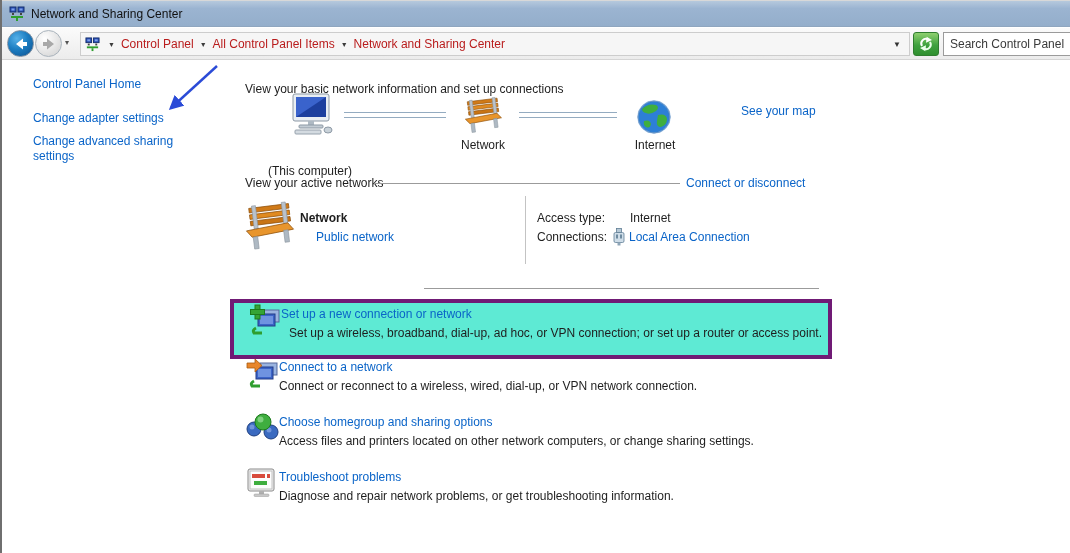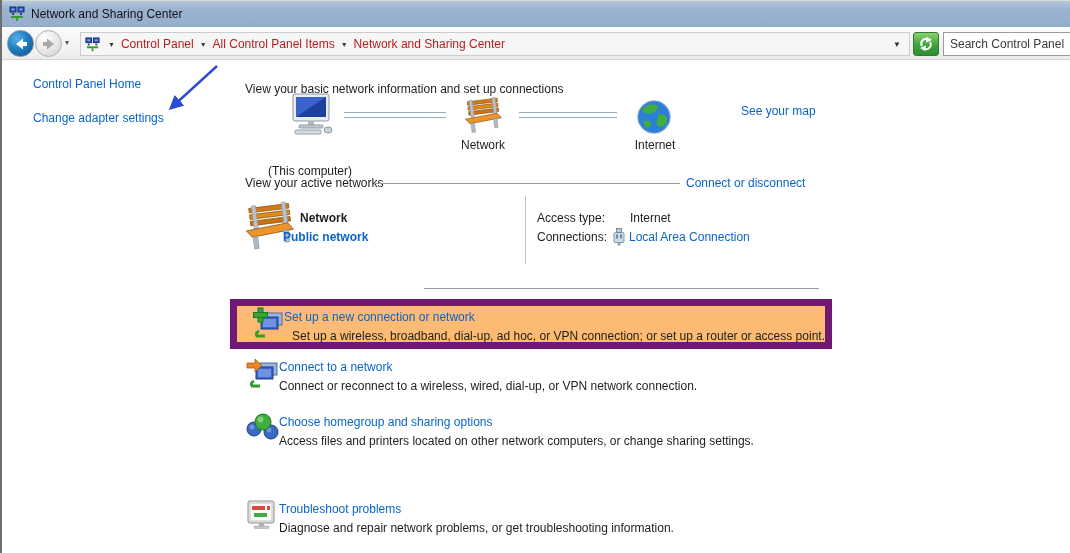--- a/index.html
+++ b/index.html
@@ -44,21 +44,21 @@
 
   
   .abs { position:absolute; }
   .h-rule { position:absolute; height:1px; background:#9b9b9b; }
   .dbl-line { position:absolute; height:6px; border-top:1px solid #94abc0; border-bottom:1px solid #94abc0; }
   .v-rule { position:absolute; width:1px; background:#c3c3c3; }
   .maplabel { text-align:center; }
   .bold { font-weight:bold; }
 
   .setting-row { position:absolute; left:230px; width:602px; height:52px; }
-  .setting-row.highlighted { height:50px; border:7px solid #701a75; background:#fdba74; }
+  .setting-row.highlighted { height:60px; border:4px solid #701a75; background:#5eead4; }
   .s-icon { position:absolute; left:16px; top:2px; }
   .highlighted .s-icon { left:14px; top:1px; }
   .s-title { position:absolute; left:49px; top:5px; }
   .highlighted .s-title { left:47px; top:4px; }
   .s-desc { position:absolute; left:49px; top:24px; white-space:nowrap; color:#1e1e1e; }
   .highlighted .s-desc { left:47px; top:23px;margin-left:8px; }
 
   svg { display:block; }
   .overlay { position:absolute; left:0; top:0; pointer-events:none; }
 </style>
@@ -125,20 +125,21 @@
         <polygon points="13,1 21,6 12,10" fill="#ffffff"></polygon>
         <path d="M18 9 A 7 7 0 0 1 9 19" stroke="#eaffea" stroke-width="3" fill="none"></path>
         <polygon points="11,23 3,18 12,14" fill="#eaffea"></polygon>
       </svg>
     </div>
     <input class="searchbox" type="text" placeholder="Search Control Panel" style="">
   </div>
 
   <div class="side-item link" style="top:77px;">Control Panel Home</div>
   <div class="side-item link" style="top:111px;">Change adapter settings</div>
+  <div class="side-item link" style="top:134px; width:152px;">Change advanced sharing settings</div>
 
   <div class="abs" style="left:245px; top:82px;">View your basic network information and set up connections</div>
 
   <div class="abs" style="left:287px; top:93px;">
     <svg width="48" height="44" viewBox="0 0 48 44">
       <rect x="6" y="1" width="36" height="27" rx="2" fill="#e9eef3" stroke="#8d99a5"></rect>
       <rect x="9" y="4" width="30" height="20" fill="#1d3f9e"></rect>
       <polygon points="9,4 39,4 9,24" fill="#3a63cc"></polygon>
       <rect x="21" y="28" width="6" height="4" fill="#aeb9c3"></rect>
       <rect x="12" y="32" width="24" height="3" rx="1" fill="#c3ccd4" stroke="#8d99a5"></rect>
@@ -193,21 +194,21 @@
         <rect x="8" y="18" width="40" height="4.5" fill="#c87414" stroke="#8a4c08" stroke-width="0.7"></rect>
         <rect x="11" y="3" width="4" height="23" fill="#b9c2cc" stroke="#8b959e" stroke-width="0.6"></rect>
         <rect x="41" y="3" width="4" height="23" fill="#b9c2cc" stroke="#8b959e" stroke-width="0.6"></rect>
         <polygon points="3,27 45,24 50,31 8,34 Z" fill="#e8952c" stroke="#8a4c08" stroke-width="0.7"></polygon>
         <rect x="9" y="34" width="4.5" height="12" fill="#aeb9c3" stroke="#8b959e" stroke-width="0.6"></rect>
         <rect x="40" y="31" width="4.5" height="12" fill="#aeb9c3" stroke="#8b959e" stroke-width="0.6"></rect>
       </g>
     </svg>
   </div>
   <div class="abs bold" style="left:300px; top:211px;">Network</div>
-  <div class="abs link" style="left:283px; top:230px;font-weight:bold;">Public network</div>
+  <div class="abs link" style="left:316px; top:230px;">Public network</div>
 
   <div class="v-rule" style="left:525px; top:196px; height:68px;"></div>
 
   <div class="abs" style="left:537px; top:211px;">Access type:</div>
   <div class="abs" style="left:630px; top:211px;">Internet</div>
   <div class="abs" style="left:537px; top:230px;">Connections:</div>
   <div class="abs" style="left:613px; top:228px;">
     <svg width="12" height="18" viewBox="0 0 12 18">
       <rect x="3.5" y="0.5" width="5" height="4" fill="#b7c9d6" stroke="#5f7d95" stroke-width="0.8"></rect>
       <rect x="1" y="4.5" width="10" height="10" rx="1.5" fill="#cfdde8" stroke="#5f7d95" stroke-width="0.8"></rect>
@@ -257,21 +258,21 @@
         <rect x="10" y="10" width="17" height="12" fill="#3c64c8" stroke="#223d88"></rect>
         <rect x="12" y="12" width="13" height="8" fill="#6f93e0"></rect>
         <polygon points="1,6 9,6 9,2 16,8.5 9,15 9,11 1,11" fill="#e8862a" stroke="#a85a10" stroke-width="0.8"></polygon>
         <path d="M8 24 Q4 26 6 29 L14 29" stroke="#2f9e2f" stroke-width="3" fill="none"></path>
       </svg>
     </span>
     <span class="s-title link">Connect to a network</span>
     <span class="s-desc">Connect or reconnect to a wireless, wired, dial-up, or VPN network connection.</span>
   </div>
 
-  <div class="setting-row" style="top:465px;margin-top:32px;">
+  <div class="setting-row" style="top:465px;">
     <span class="s-icon">
       <svg width="32" height="32" viewBox="0 0 32 32">
         <rect x="2" y="2" width="26" height="22" rx="2" fill="#f2f2f2" stroke="#8a8a8a"></rect>
         <rect x="4" y="4" width="22" height="18" fill="#fdfdfd" stroke="#c0c0c0"></rect>
         <rect x="6" y="7" width="13" height="4" fill="#d84b3c"></rect>
         <rect x="21" y="7" width="3" height="4" fill="#d84b3c"></rect>
         <rect x="8" y="14" width="13" height="4" fill="#3fae3f"></rect>
         <rect x="13" y="24" width="5" height="3" fill="#b0b0b0"></rect>
         <rect x="8" y="27" width="15" height="2.5" rx="1" fill="#c8c8c8" stroke="#9a9a9a" stroke-width="0.5"></rect>
       </svg>

